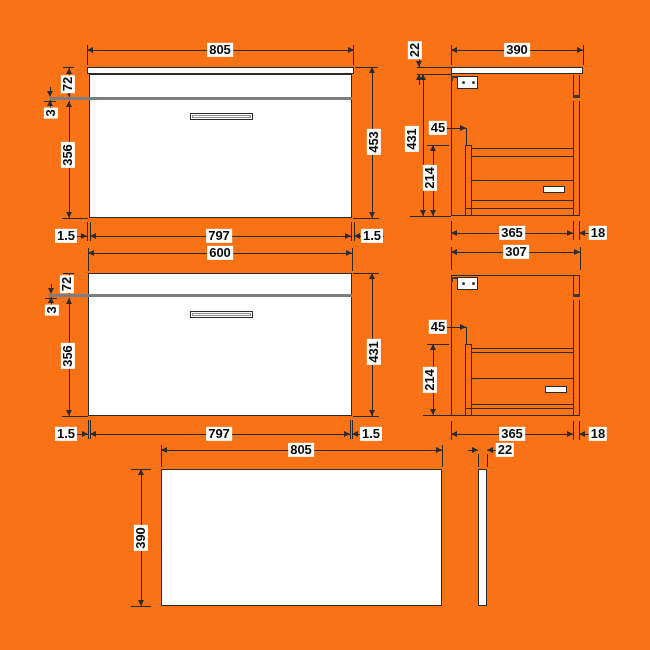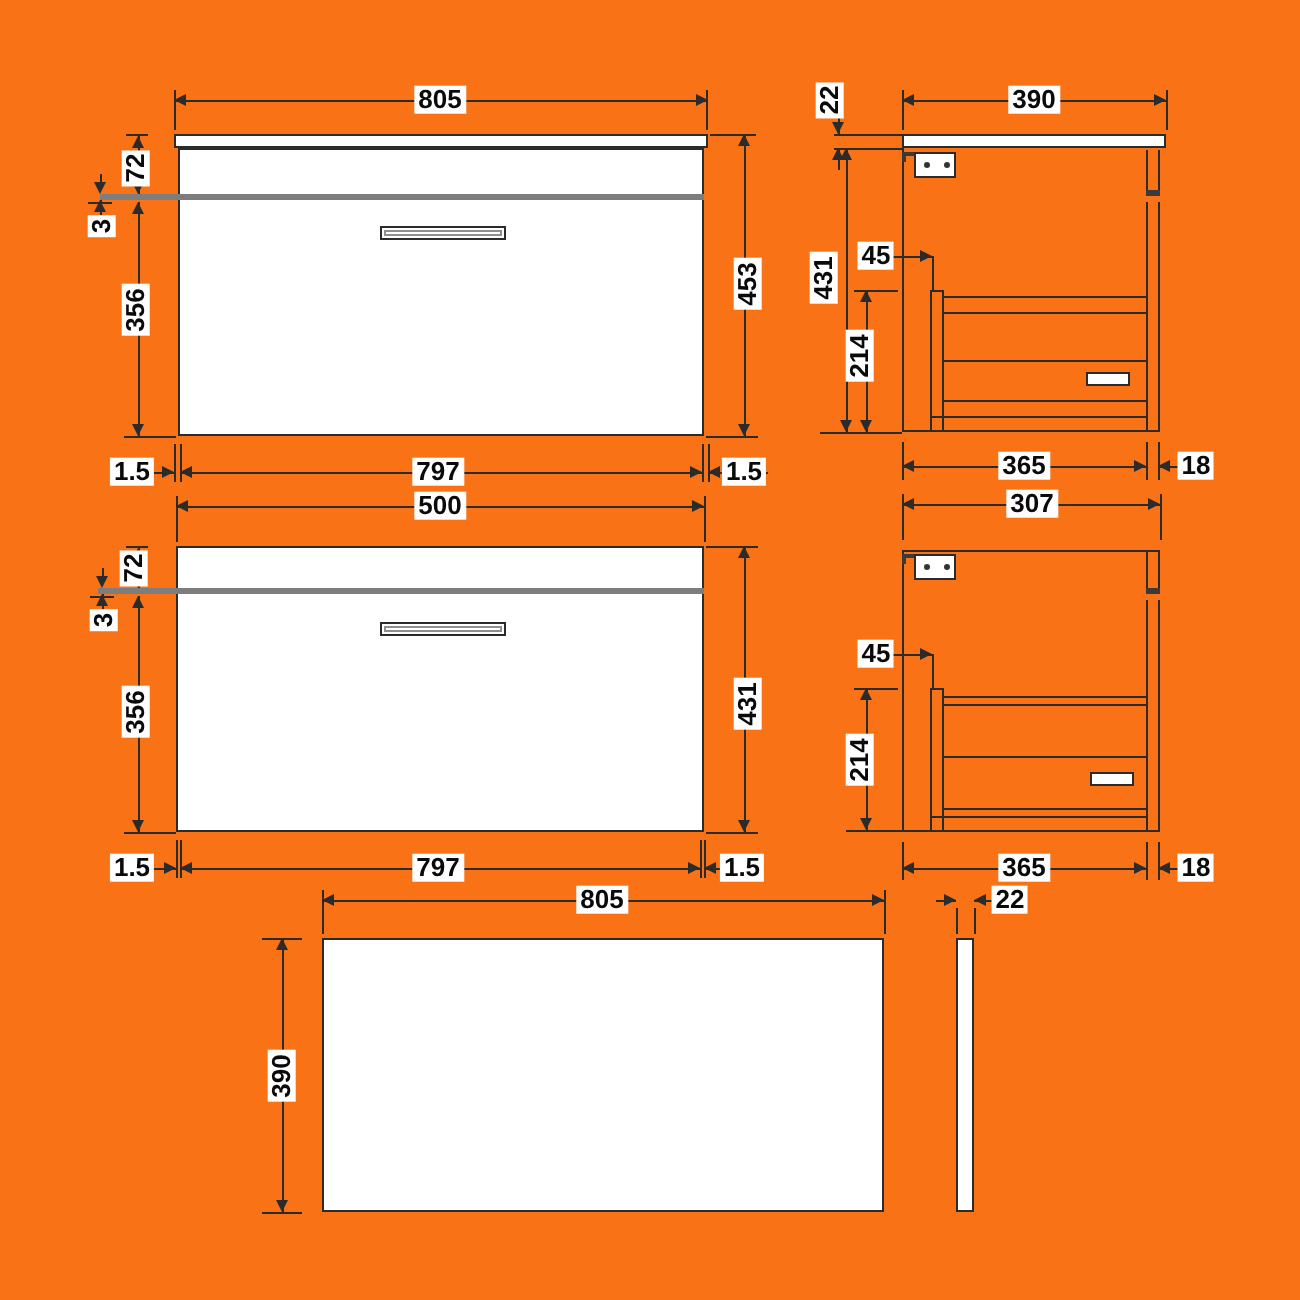--- a/index.html
+++ b/index.html
@@ -156,21 +156,21 @@
     <div class="gy" style="left:49px;top:294px;width:303px;height:3px"></div>
     <div class="bx" style="left:190px;top:311px;width:61px;height:5px">
         <div class="inner"></div>
       </div>
 
     <div class="vl" style="left:88px;top:248px;height:23px"></div>
     <div class="vl" style="left:352px;top:248px;height:23px"></div>
     <div class="hl" style="left:88px;top:253px;width:264px"></div>
     <div class="ar aL" style="left:88px;top:250px"></div>
     <div class="ar aR" style="left:346px;top:250px"></div>
-    <div class="lb" style="left:220px;top:253px">500</div>
+    <div class="lb" style="left:220px;top:253px">600</div>
 
     <div class="hl" style="left:63px;top:273px;width:11px"></div>
     <div class="vl" style="left:69px;top:274px;height:20px"></div>
     <div class="ar aU" style="left:66px;top:274px"></div>
     <div class="ar aD" style="left:66px;top:288px"></div>
     <div class="lb r" style="left:67px;top:284px">72</div>
 
     <div class="vl" style="left:51px;top:284px;height:4px"></div>
     <div class="ar aD" style="left:48px;top:288px"></div>
     <div class="vl" style="left:51px;top:297px;height:8px"></div>

